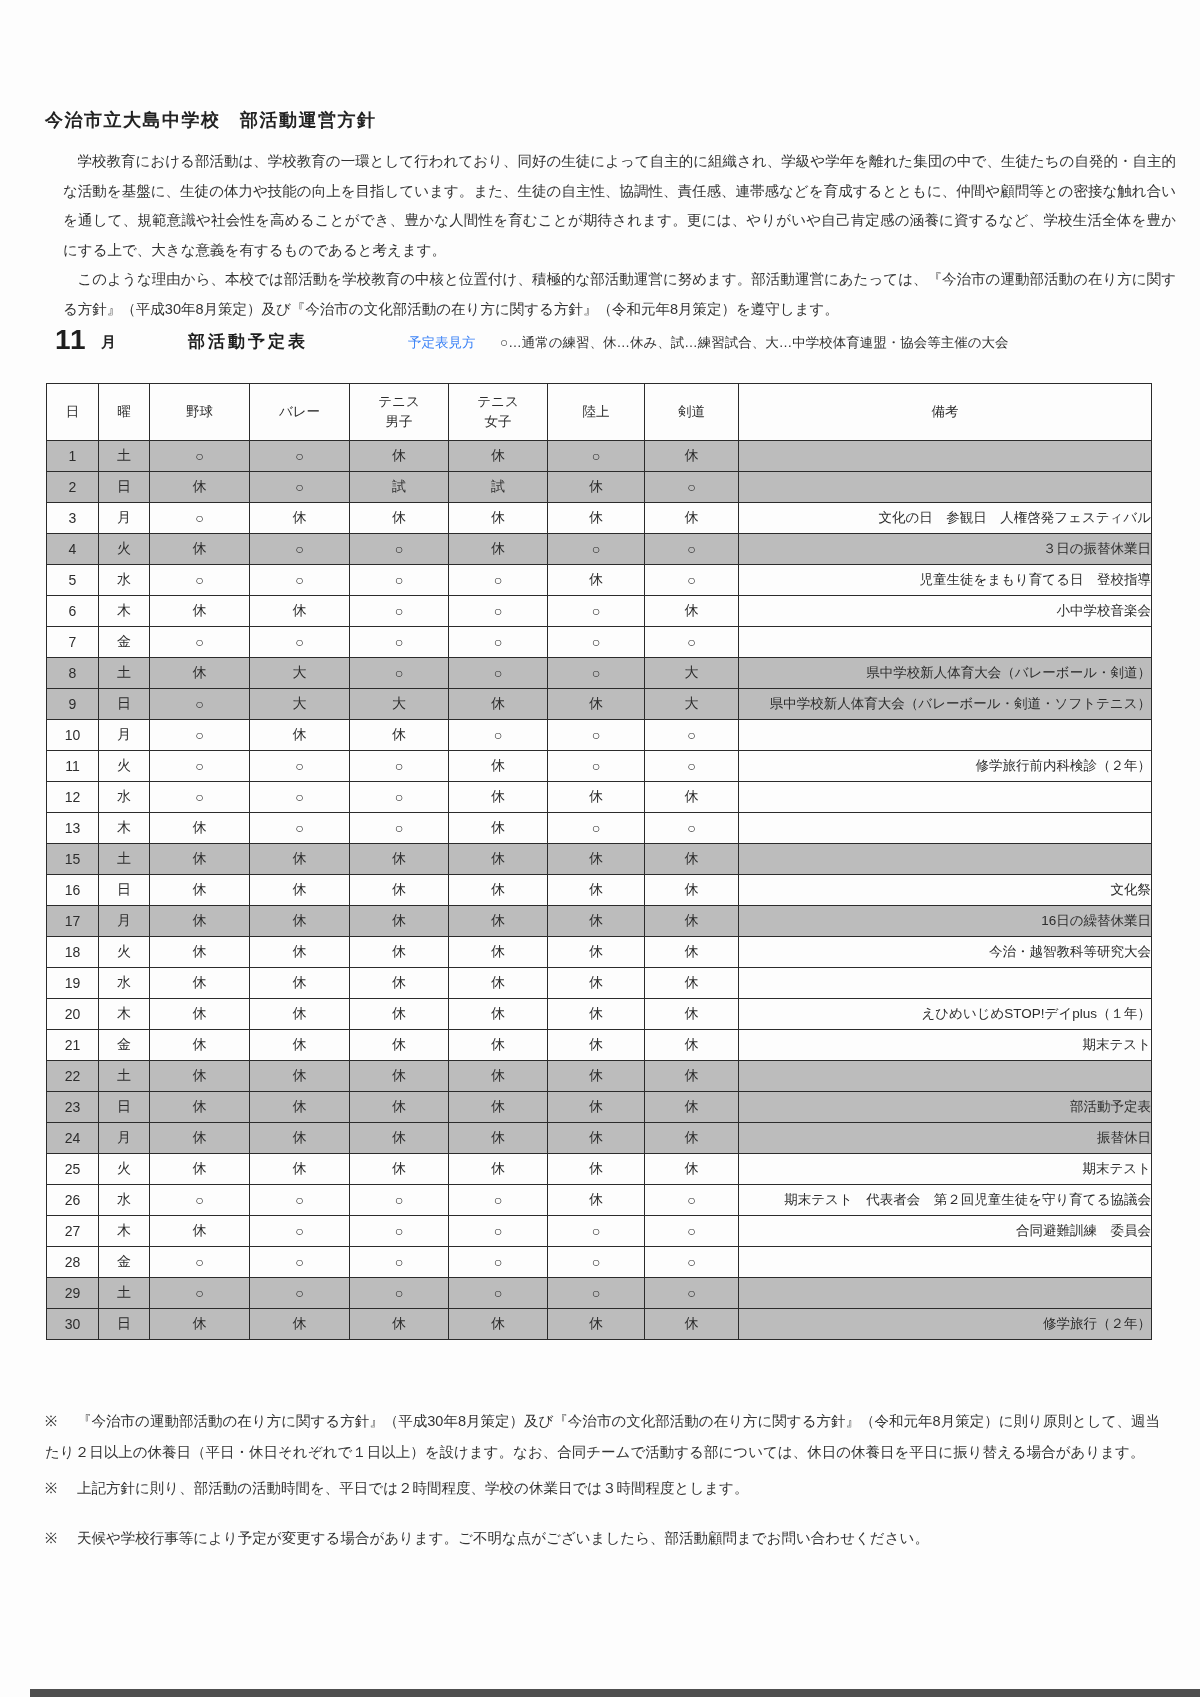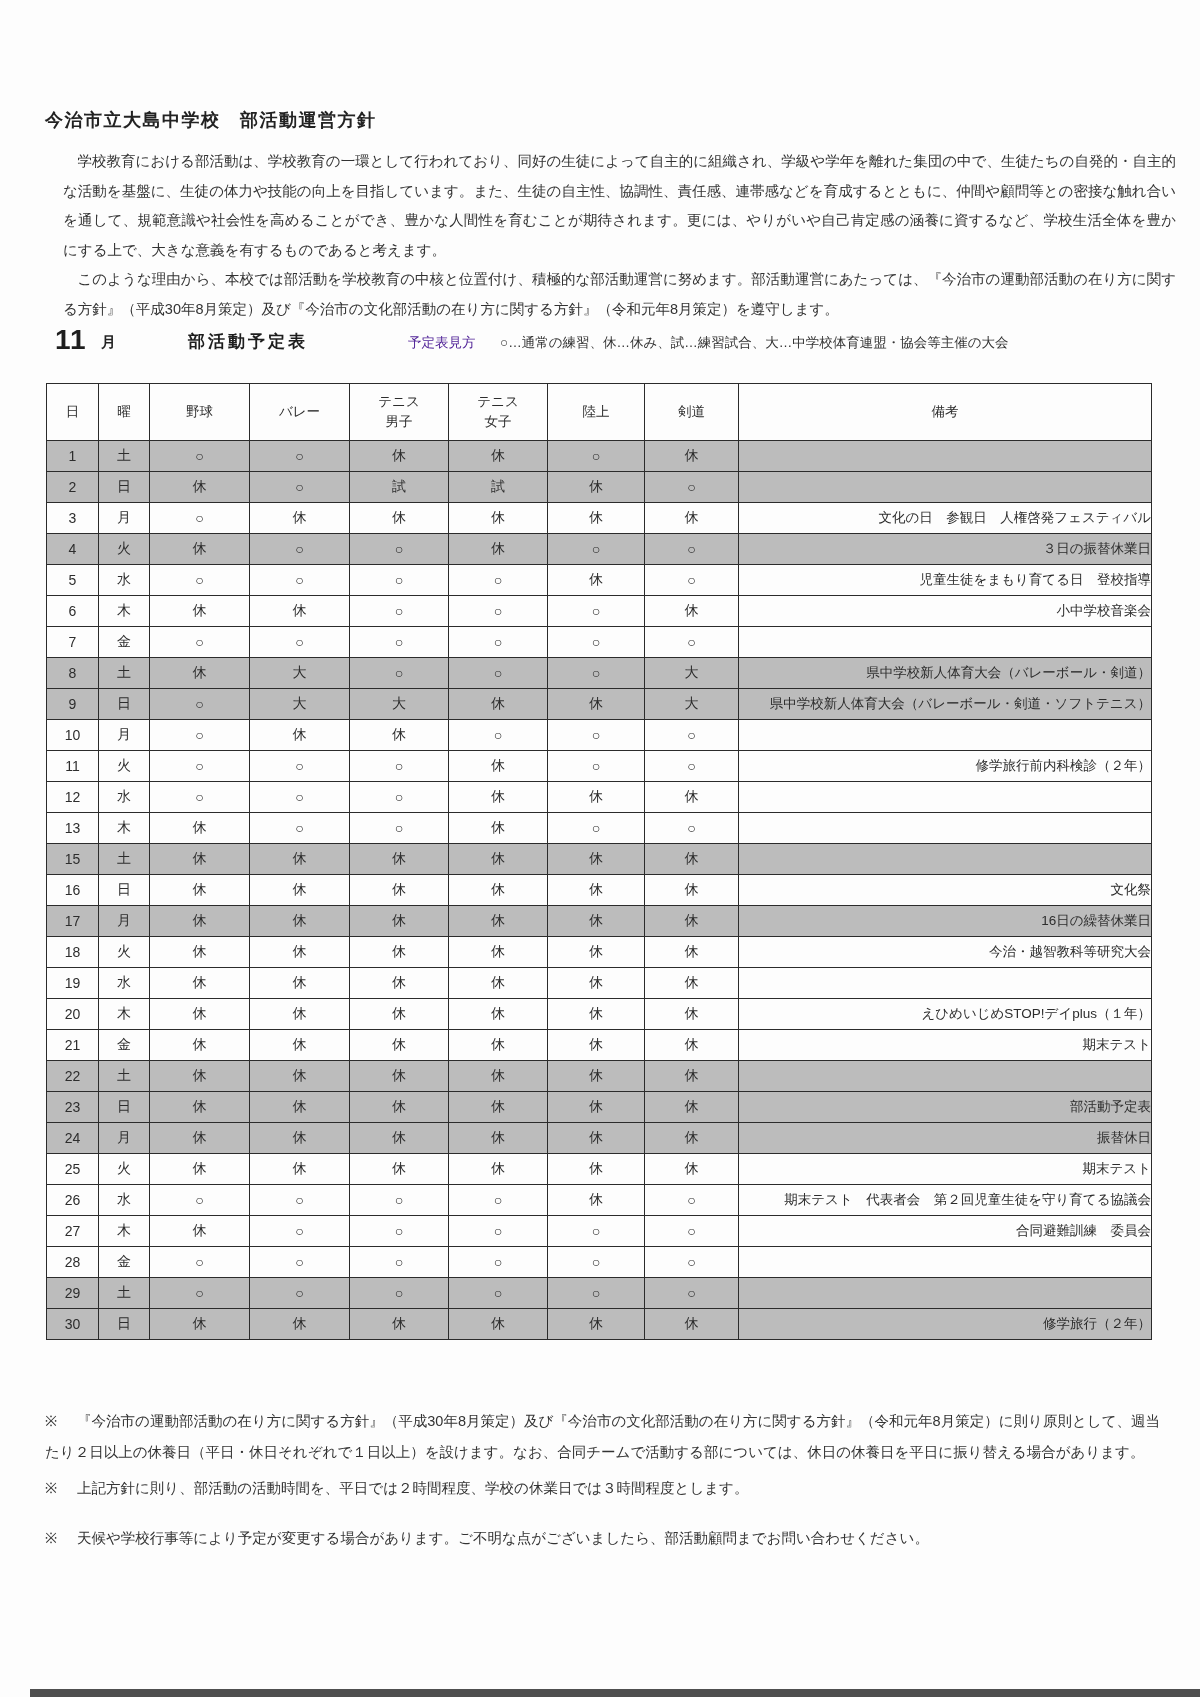--- a/index.html
+++ b/index.html
@@ -19,21 +19,21 @@
   }
   .intro {
     position:absolute; top:147px; left:63px; width:1113px;
     font-size:14.5px; line-height:29.5px; text-align:justify; color:#333;
   }
   .intro p { margin:0; }
   .sched-head { position:absolute; top:320px; left:0; width:1200px; height:36px; }
   .mnum   { position:absolute; left:55px;  bottom:0;   font-size:28px; font-weight:bold; color:#1e1e1e; letter-spacing:1px; }
   .mlabel { position:absolute; left:101px; bottom:4px; font-size:15px; font-weight:bold; color:#222; }
   .ttitle { position:absolute; left:188px; bottom:3px; font-size:17px; font-weight:bold; letter-spacing:3px; color:#1e1e1e; }
-  .llabel { position:absolute; left:408px; bottom:4px; font-size:13.5px; color:#4c1d95; }
+  .llabel { position:absolute; left:408px; bottom:4px; font-size:13.5px; color:#3b82f6; }
   .ltext  { position:absolute; left:500px; bottom:4px; font-size:13.5px; color:#333; }
   table.sched {
     position:absolute; top:383px; left:46px; width:1105px;
     border-collapse:collapse; table-layout:fixed;
     --shade:#bcbcbc;
   }
   .sched th, .sched td {
     border:1.6px solid #2b2b2b;
     text-align:center; vertical-align:middle;
     padding:0; font-size:14px; color:#2d2d2d;

